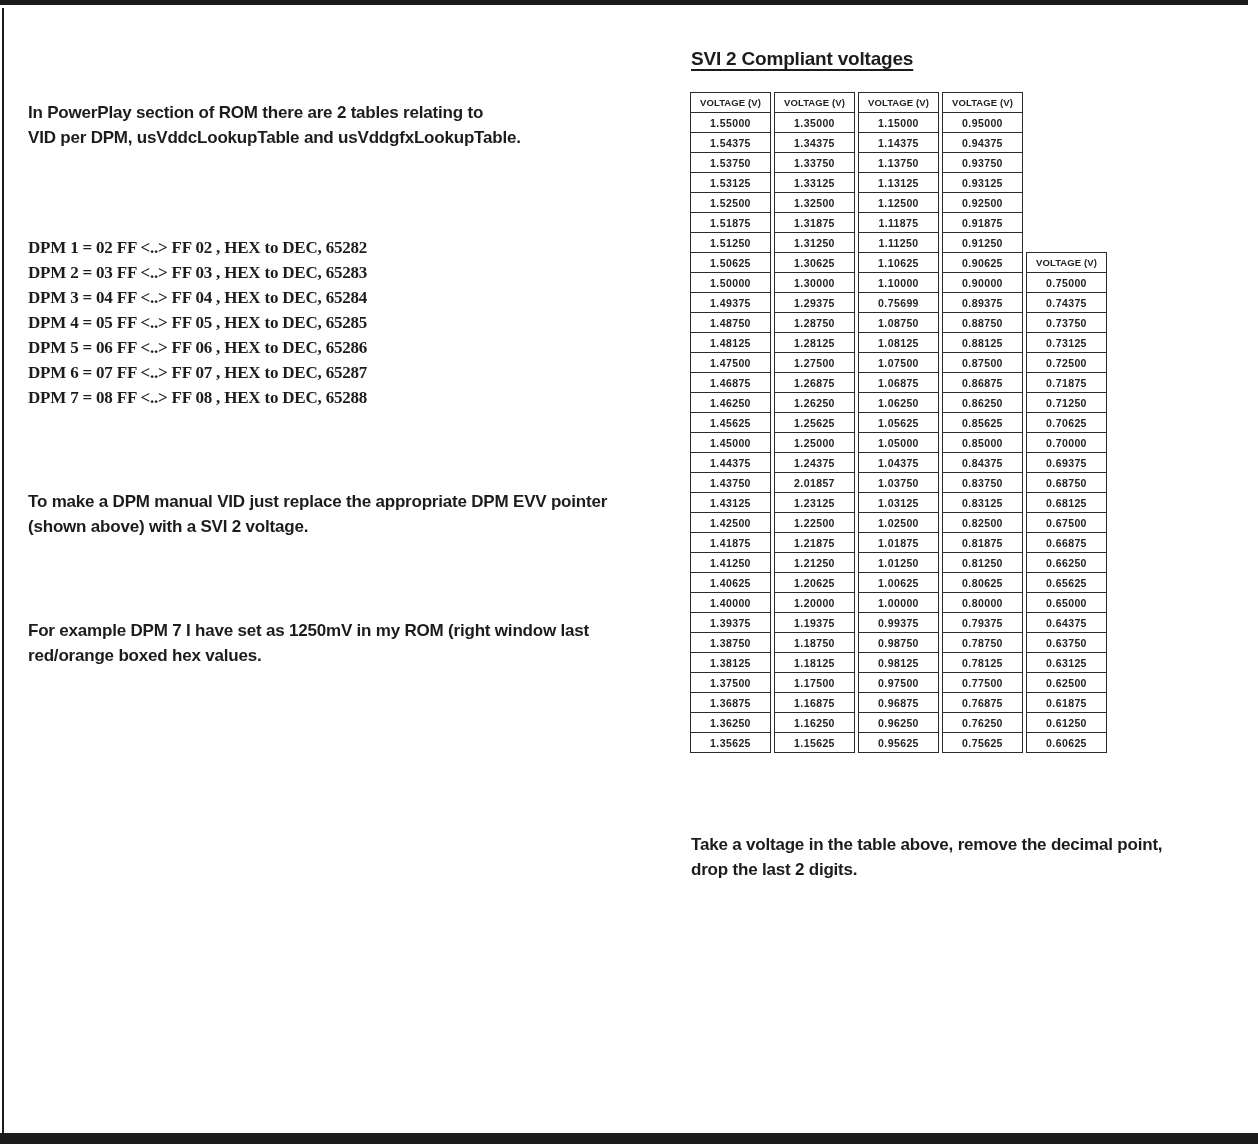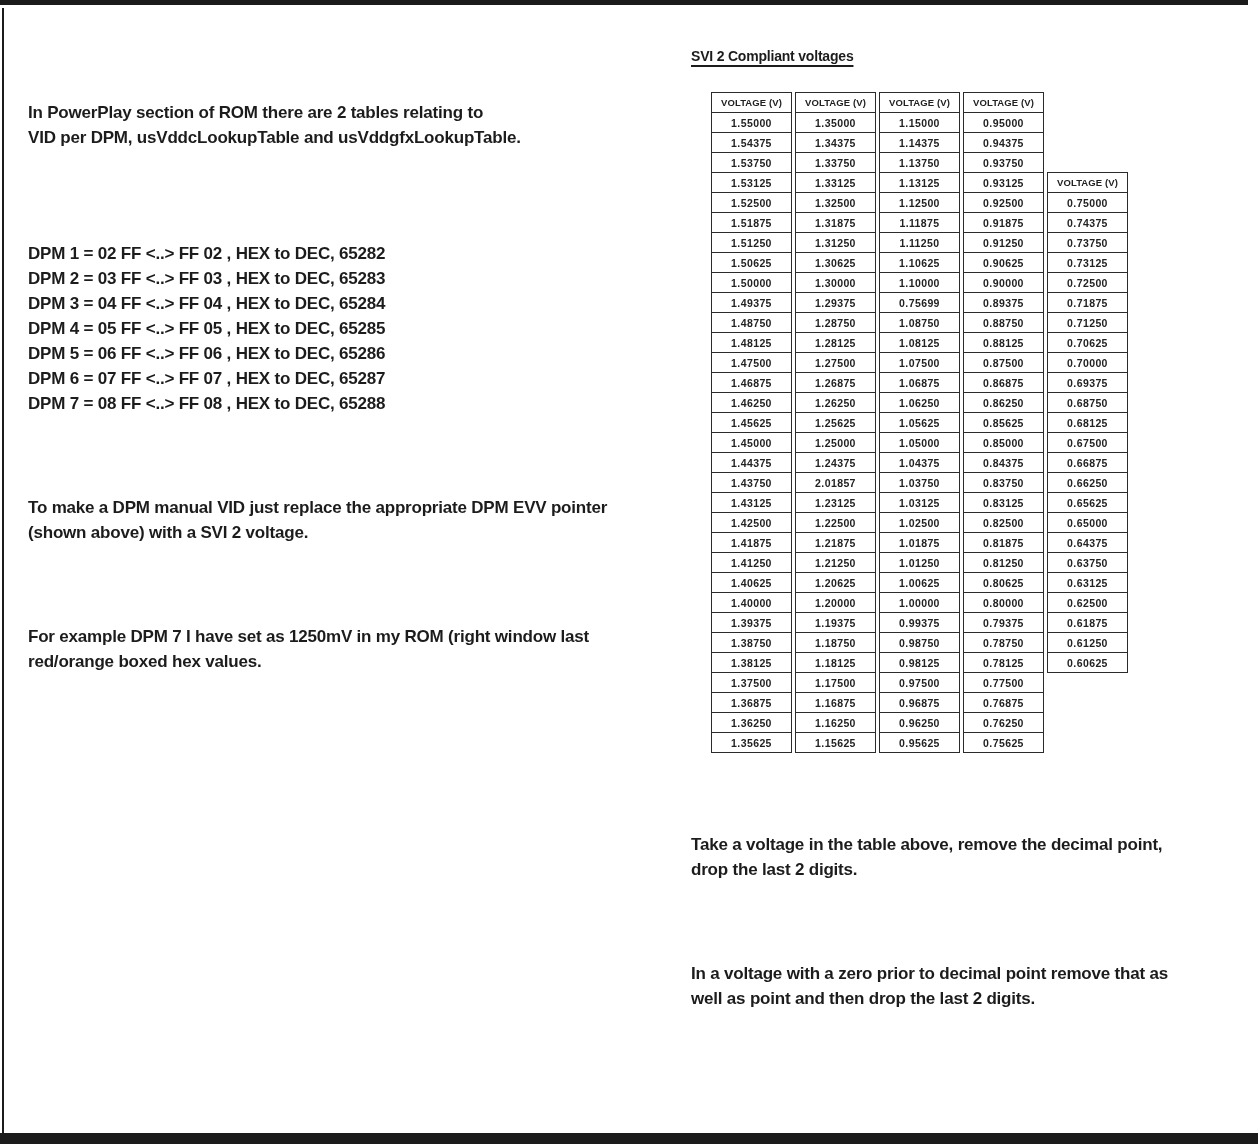--- a/index.html
+++ b/index.html
@@ -21,34 +21,34 @@
     font-size: 17px; line-height: 25px; letter-spacing: -0.2px;
     white-space: pre;
   }
   .right-col-text {
     position: absolute; left: 691px; top: 778px; width: 560px;
     font-size: 17px; line-height: 25px; letter-spacing: -0.2px;
     white-space: pre;
   }
   .para { margin: 4px 0 25px 0; }
   .para:last-child { margin-bottom: 0; }
-  .list-block { margin: 16px 0 25px 0; }
+  .list-block { margin: 10px 0 25px 0; font-family: Liberation Serif, serif; }
   .list-block div { height: 25px; }
 
   .table-title {
     position: absolute; left: 691px; top: 48px;
-    font-size: 14px; letter-spacing: -0.2px;
+    font-size: 19px; letter-spacing: -0.2px;
     text-decoration: underline;
     text-decoration-thickness: 2px;
     text-underline-offset: 4px;
   }
 
   .voltage-table-wrap {
-    position: absolute; left: 711px; top: 92px;
-    display: flex; gap: 3px; align-items: center;
+    position: absolute; left: 690px; top: 92px;
+    display: flex; gap: 3px; align-items: flex-end;
   }
   table.vtable { border-collapse: collapse; table-layout: fixed; width: 81px; }
   table.vtable th, table.vtable td {
     border: 1px solid #2b2b2b;
     height: 19px; padding: 0;
     text-align: center; vertical-align: middle;
     font-weight: bold; color: #222;
   }
   table.vtable th { font-size: 9.5px; letter-spacing: 0.1px; }
   table.vtable td { font-size: 10.5px; letter-spacing: 0.4px; }
@@ -575,17 +575,15 @@
         <tr>
           <td>0.60625</td>
         </tr>
       </tbody>
     </table>
   </div>
 
 <div class="right-col-text">
   <div class="para">Take a voltage in the table above, remove the decimal point,
 drop the last 2 digits.</div>
-  <div class="para">In a voltage with a zero prior to decimal point remove that as
-well as point and then drop the last 2 digits.</div>
   
   
 </div>
 
 </body></html>

